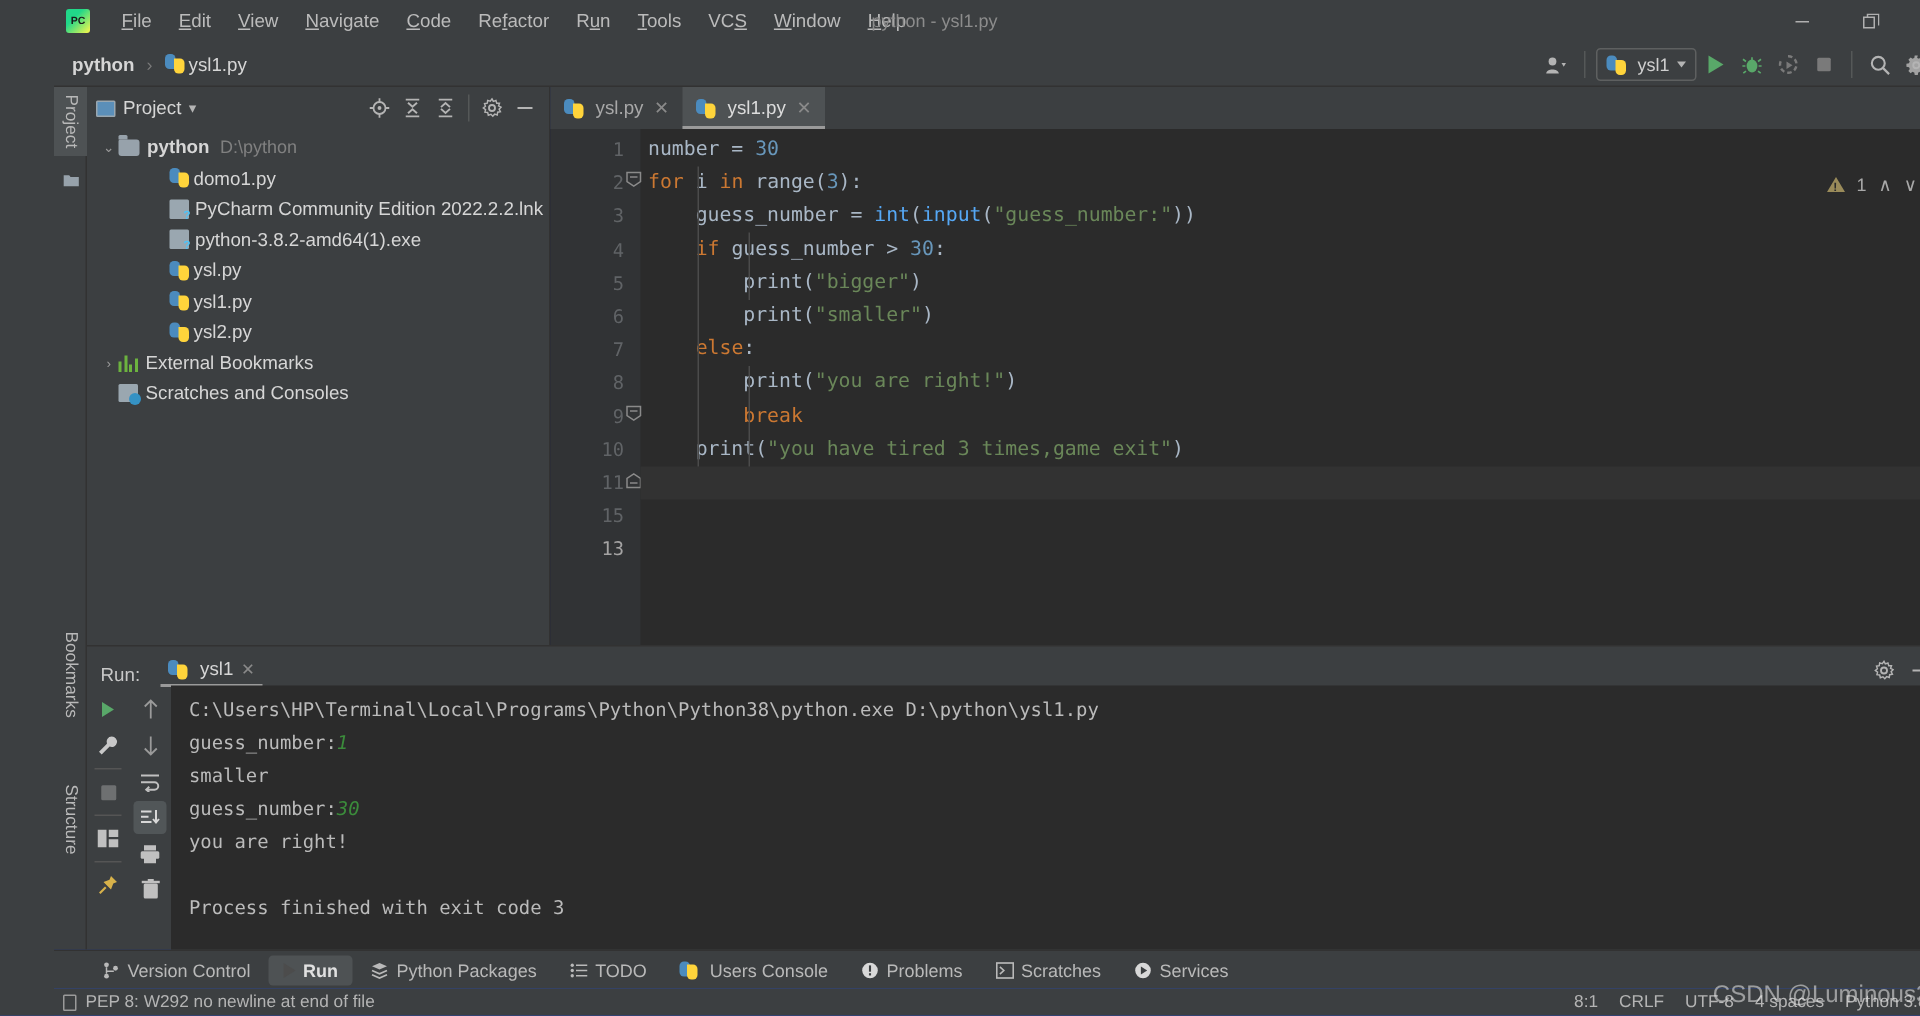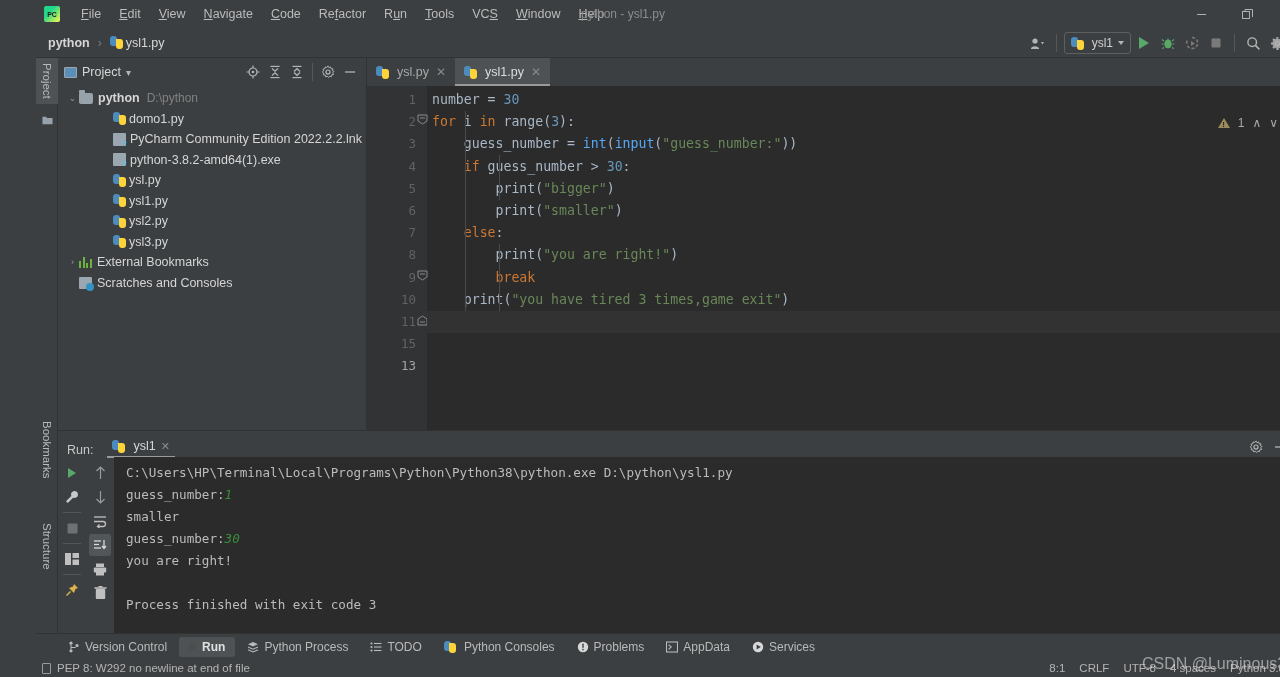--- a/index.html
+++ b/index.html
@@ -503,24 +503,20 @@
         <span class="py-ico"></span>
         <span>ysl.py</span>
       </div>
       <div class="tnode" style="padding-left:55px">
         <span class="py-ico"></span>
         <span>ysl1.py</span>
       </div>
       <div class="tnode" style="padding-left:55px">
         <span class="py-ico"></span>
         <span>ysl2.py</span>
-      </div>
-      <div class="tnode" style="padding-left:55px">
-        <span class="py-ico"></span>
-        <span>ysl3.py</span>
       </div>
       <div class="tnode" style="padding-left:8px">
         <span class="twist">›</span>
         <span class="lib-ico">
           <i style="height:7px"></i>
             <i style="height:11px"></i>
             <i style="height:5px"></i>
             <i style="height:9px"></i>
         </span>
         <span>External Bookmarks</span>
@@ -742,51 +738,51 @@
     <div class="bt sel">
       <span style="width:0;height:0;border-top:5px solid transparent;border-bottom:5px solid transparent;border-left:8px solid #4c4c4c"></span>
       <span>Run</span>
     </div>
     <div class="bt">
       <svg width="12" height="12" viewBox="0 0 12 12">
           <path d="M6 1 L11 3.2 L6 5.4 L1 3.2 Z" fill="#b9b9b9"></path>
           <path d="M1 6 L6 8.2 L11 6" stroke="#b9b9b9" stroke-width="1.1" fill="none"></path>
           <path d="M1 8.8 L6 11 L11 8.8" stroke="#b9b9b9" stroke-width="1.1" fill="none"></path>
         </svg>
-      <span>Python Process</span>
+      <span>Python Packages</span>
     </div>
     <div class="bt">
       <svg width="12" height="12" viewBox="0 0 12 12">
           <circle cx="1.5" cy="2.5" r="1.1" fill="#b9b9b9"></circle>
           <circle cx="1.5" cy="6" r="1.1" fill="#b9b9b9"></circle>
           <circle cx="1.5" cy="9.5" r="1.1" fill="#b9b9b9"></circle>
           <line x1="4" y1="2.5" x2="11.5" y2="2.5" stroke="#b9b9b9" stroke-width="1.1"></line>
           <line x1="4" y1="6" x2="11.5" y2="6" stroke="#b9b9b9" stroke-width="1.1"></line>
           <line x1="4" y1="9.5" x2="11.5" y2="9.5" stroke="#b9b9b9" stroke-width="1.1"></line>
         </svg>
       <span>TODO</span>
     </div>
     <div class="bt">
       <span class="py-ico" style="width:12px;height:12px"></span>
-      <span>Python Consoles</span>
+      <span>Users Console</span>
     </div>
     <div class="bt">
       <svg width="12" height="12" viewBox="0 0 12 12">
           <circle cx="6" cy="6" r="5.2" fill="#d8d8d8"></circle>
           <rect x="5.3" y="2.6" width="1.4" height="4.2" fill="#3c3f41"></rect>
           <rect x="5.3" y="7.8" width="1.4" height="1.5" fill="#3c3f41"></rect>
         </svg>
       <span>Problems</span>
     </div>
     <div class="bt">
       <svg width="12" height="12" viewBox="0 0 12 12">
           <rect x="0.5" y="1" width="11" height="10" fill="none" stroke="#b9b9b9" stroke-width="1.1"></rect>
           <path d="M2.6 3.6 L5.2 6 L2.6 8.4" stroke="#b9b9b9" stroke-width="1.1" fill="none"></path>
         </svg>
-      <span>AppData</span>
+      <span>Scratches</span>
     </div>
     <div class="bt">
       <svg width="12" height="12" viewBox="0 0 12 12">
           <circle cx="6" cy="6" r="5.2" fill="#d8d8d8"></circle>
           <path d="M4.6 3.4 L8.8 6 L4.6 8.6 Z" fill="#3c3f41"></path>
         </svg>
       <span>Services</span>
     </div>
   </div>
 

